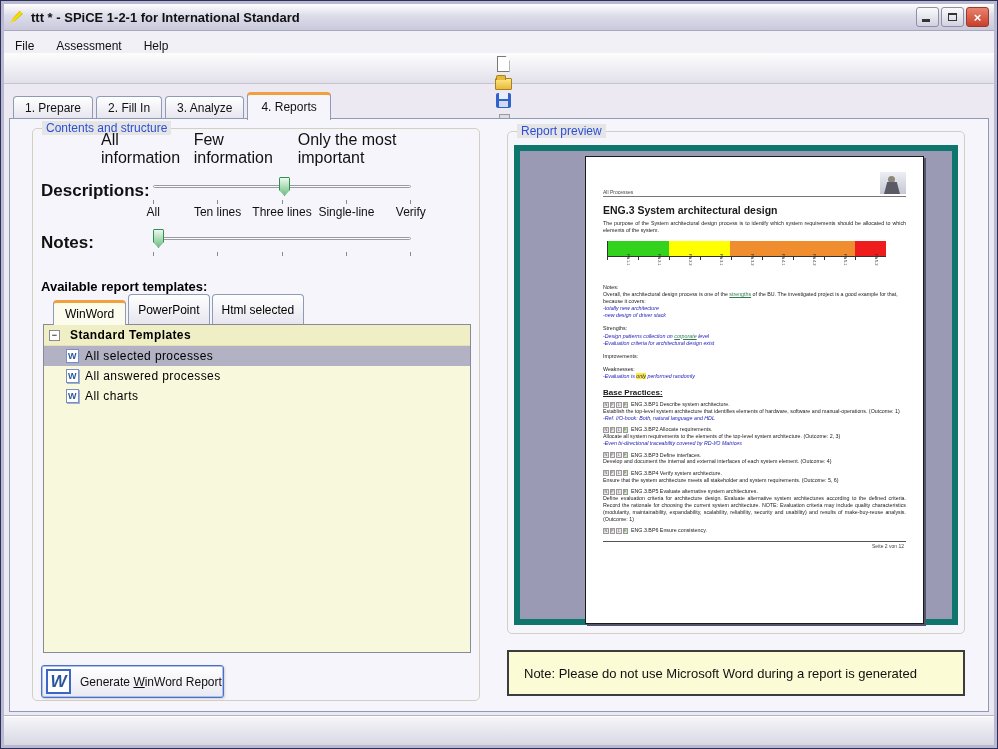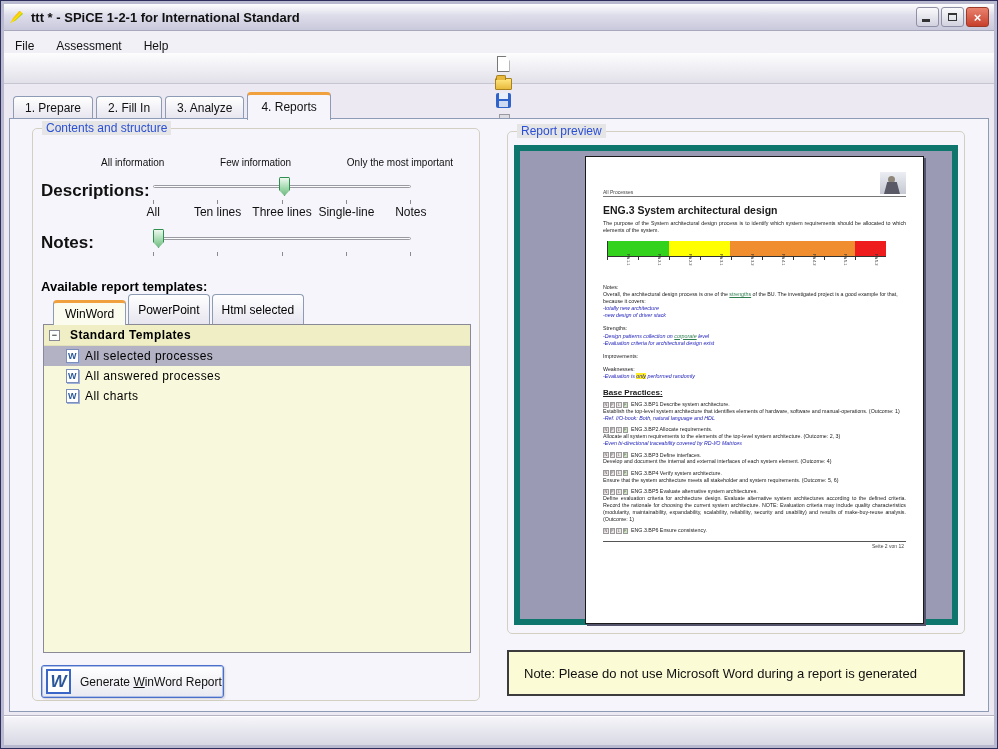--- a/index.html
+++ b/index.html
@@ -91,22 +91,22 @@
     position:absolute; left:8px; right:8px; top:117px; bottom:36px;
     background:#f6f5fb; border:1px solid #8d9cb4;
   }
   
   .groupbox { position:absolute; border:1px solid #d3d0c2; border-radius:5px; }
   .gb-label { position:absolute; top:-8px; left:9px; background:#e5e5e5; padding:0 4px;
     font-size:12px; color:#2b4fd6; }
   #gb-contents { left:22px; top:9px; width:448px; height:573px; }
   #gb-preview  { left:497px; top:12px; width:458px; height:503px; }
   
-  #hdr-labels { position:absolute; left:68px; top:28px; width:352px;
-    display:flex; justify-content:space-between; font-size:10px; color:#111; }
+  #hdr-labels { position:absolute; left:68px; top:2px; width:352px;
+    display:flex; justify-content:space-between; font-size:16px; color:#111; }
   .fieldlabel { position:absolute; left:8px; font-size:17px; font-weight:bold; color:#111; }
   .slider { position:absolute; left:120px; width:258px; height:20px; }
   .track { position:absolute; left:0; right:0; top:8px; height:3px;
     background:#fcfcfc; border:1px solid #9a9aa2; border-radius:2px; }
   .thumb { position:absolute; top:0; width:11px; height:19px;
     background:linear-gradient(180deg,#eef8f0,#9fd8ab 60%,#74bc86);
     border:1px solid #2f8f4e;
     clip-path:polygon(8% 0,92% 0,100% 8%,100% 68%,50% 100%,0 68%,0 8%); }
   .tickrow { position:absolute; left:88px; width:322px; display:flex; }
   .tickcell { flex:1; text-align:center; font-size:12px; color:#111; position:relative; }
@@ -272,21 +272,21 @@
       <span class="fieldlabel" style="top:52px;">Descriptions:</span>
       <div class="slider" style="top:48px;">
         <span class="track"></span>
         <span class="thumb" style="left:126px;"></span>
       </div>
       <div class="tickrow" style="top:71px;">
         <span class="tickcell"><i class="tickmark"></i><span>All</span></span>
         <span class="tickcell"><i class="tickmark"></i><span>Ten lines</span></span>
         <span class="tickcell"><i class="tickmark"></i><span>Three lines</span></span>
         <span class="tickcell"><i class="tickmark"></i><span>Single-line</span></span>
-        <span class="tickcell"><i class="tickmark"></i><span>Notes</span></span>
+        <span class="tickcell"><i class="tickmark"></i><span>Verify</span></span>
       </div>
 
       <span class="fieldlabel" style="top:104px;">Notes:</span>
       <div class="slider" style="top:100px;">
         <span class="track"></span>
         <span class="thumb" style="left:0;"></span>
       </div>
       <div class="tickrow" style="top:123px;">
         <span class="tickcell">
             <i class="tickmark"></i>

